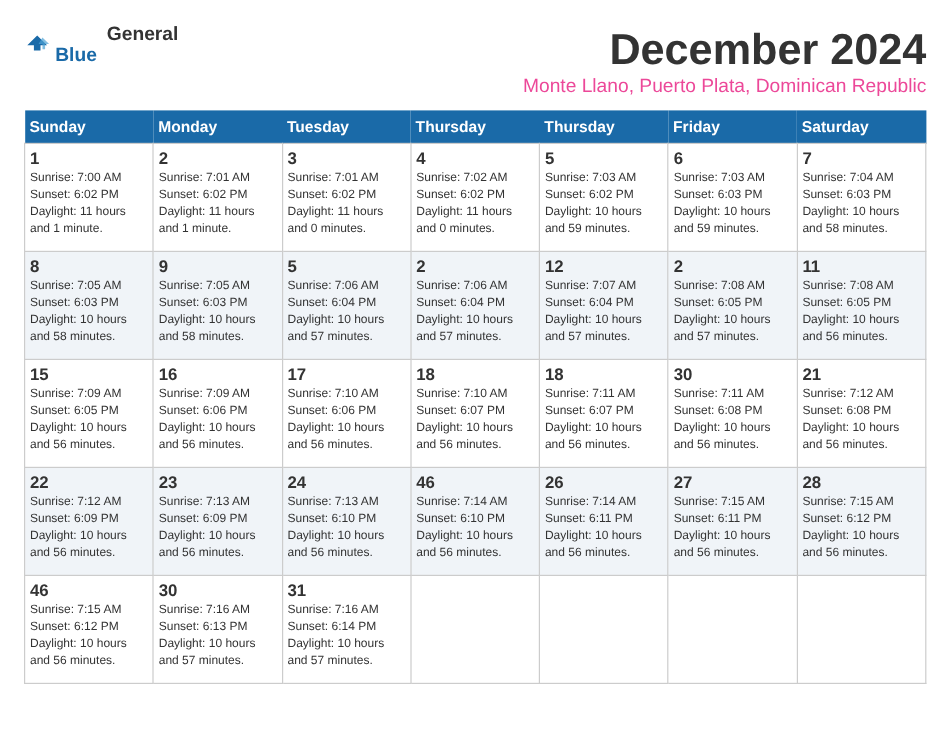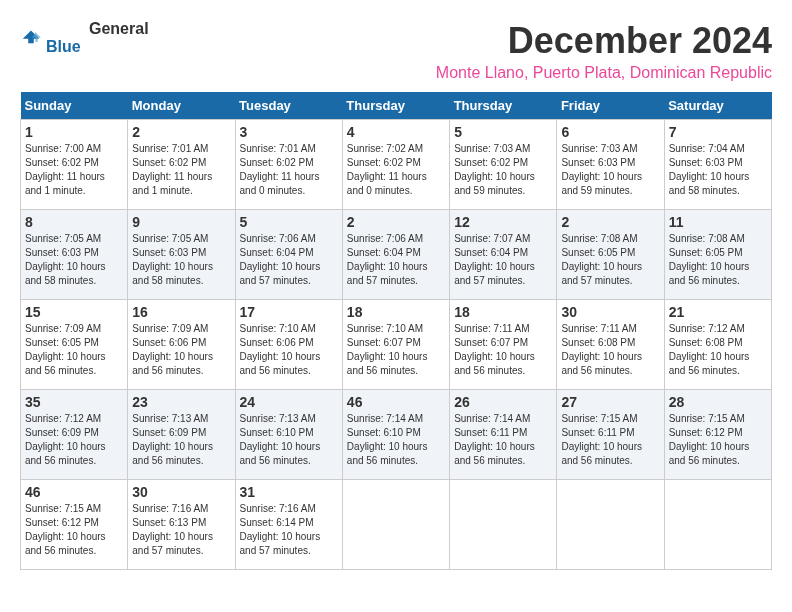--- a/index.html
+++ b/index.html
@@ -282,21 +282,21 @@
         <span class="day-number">21</span>
         <div class="day-info">
           Sunrise: 7:12 AM<br>
           Sunset: 6:08 PM<br>
           Daylight: 10 hours and 56 minutes.
         </div>
       </td>
       </tr>
       <tr>
         <td>
-        <span class="day-number">35</span>
+        <span class="day-number">22</span>
         <div class="day-info">
           Sunrise: 7:12 AM<br>
           Sunset: 6:09 PM<br>
           Daylight: 10 hours and 56 minutes.
         </div>
       </td>
         <td>
         <span class="day-number">23</span>
         <div class="day-info">
           Sunrise: 7:13 AM<br>

